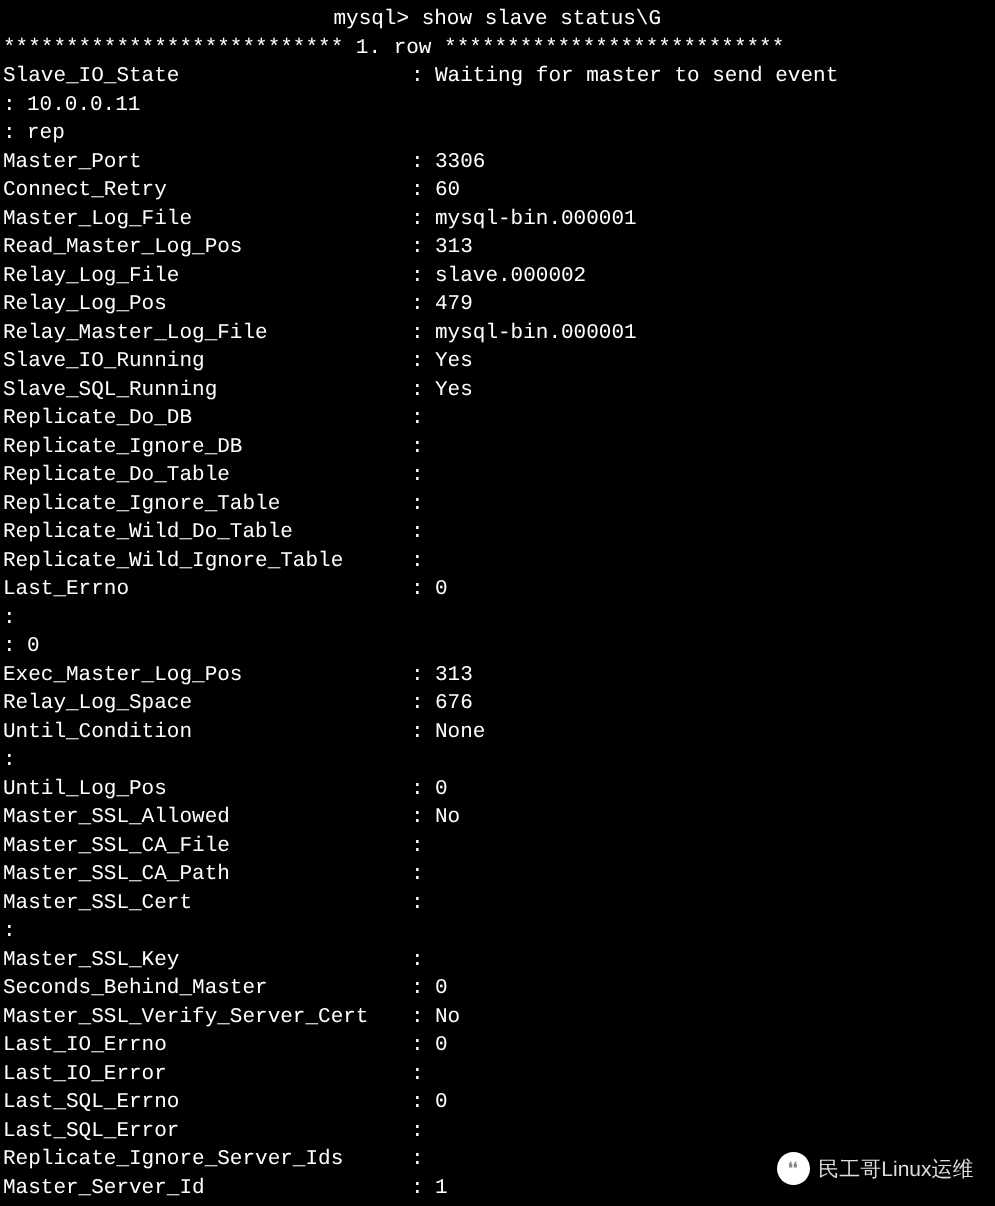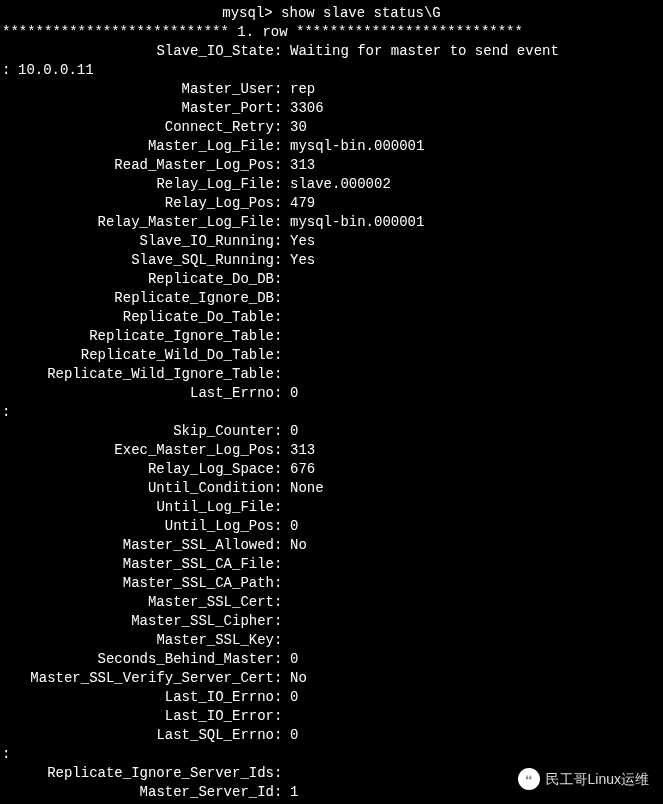--- a/index.html
+++ b/index.html
@@ -25,21 +25,21 @@
     }
     .row-header {
       white-space: pre;
     }
     .status-row {
       display: flex;
       white-space: pre;
     }
     .status-key {
       width: 272px;
-      text-align: right;
+      text-align: left;
       padding-right: 0;
     }
     .status-sep {
       width: 16px;
       text-align: left;
     }
     .status-val {
       text-align: center;
     }
     .watermark {
@@ -67,56 +67,56 @@
     }
   </style>
 </head>
 <body>
 
 <div class="prompt-line">mysql&gt; show slave status\G</div>
 <div class="row-header">*************************** 1. row ***************************</div>
 <div id="status-container">
     <div class="status-row"><span class="status-key">Slave_IO_State</span><span class="status-sep">: </span><span class="status-val">Waiting for master to send event</span></div>
     <div class="status-row"><span class="status-sep">: </span><span class="status-val">10.0.0.11</span></div>
-    <div class="status-row"><span class="status-key">Master_User</span><span class="status-sep">: </span><span class="status-val">rep</span></div>
+    <div class="status-row"><span class="status-sep">: </span><span class="status-val">rep</span></div>
     <div class="status-row"><span class="status-key">Master_Port</span><span class="status-sep">: </span><span class="status-val">3306</span></div>
-    <div class="status-row"><span class="status-key">Connect_Retry</span><span class="status-sep">: </span><span class="status-val">30</span></div>
+    <div class="status-row"><span class="status-key">Connect_Retry</span><span class="status-sep">: </span><span class="status-val">60</span></div>
     <div class="status-row"><span class="status-key">Master_Log_File</span><span class="status-sep">: </span><span class="status-val">mysql-bin.000001</span></div>
     <div class="status-row"><span class="status-key">Read_Master_Log_Pos</span><span class="status-sep">: </span><span class="status-val">313</span></div>
     <div class="status-row"><span class="status-key">Relay_Log_File</span><span class="status-sep">: </span><span class="status-val">slave.000002</span></div>
     <div class="status-row"><span class="status-key">Relay_Log_Pos</span><span class="status-sep">: </span><span class="status-val">479</span></div>
     <div class="status-row"><span class="status-key">Relay_Master_Log_File</span><span class="status-sep">: </span><span class="status-val">mysql-bin.000001</span></div>
     <div class="status-row"><span class="status-key">Slave_IO_Running</span><span class="status-sep">: </span><span class="status-val">Yes</span></div>
     <div class="status-row"><span class="status-key">Slave_SQL_Running</span><span class="status-sep">: </span><span class="status-val">Yes</span></div>
     <div class="status-row"><span class="status-key">Replicate_Do_DB</span><span class="status-sep">: </span><span class="status-val"></span></div>
     <div class="status-row"><span class="status-key">Replicate_Ignore_DB</span><span class="status-sep">: </span><span class="status-val"></span></div>
     <div class="status-row"><span class="status-key">Replicate_Do_Table</span><span class="status-sep">: </span><span class="status-val"></span></div>
     <div class="status-row"><span class="status-key">Replicate_Ignore_Table</span><span class="status-sep">: </span><span class="status-val"></span></div>
     <div class="status-row"><span class="status-key">Replicate_Wild_Do_Table</span><span class="status-sep">: </span><span class="status-val"></span></div>
     <div class="status-row"><span class="status-key">Replicate_Wild_Ignore_Table</span><span class="status-sep">: </span><span class="status-val"></span></div>
     <div class="status-row"><span class="status-key">Last_Errno</span><span class="status-sep">: </span><span class="status-val">0</span></div>
     <div class="status-row"><span class="status-sep">: </span><span class="status-val"></span></div>
-    <div class="status-row"><span class="status-key">Skip_Counter</span><span class="status-sep">: </span><span class="status-val">0</span></div>
+    <div class="status-row"><span class="status-sep">: </span><span class="status-val">0</span></div>
     <div class="status-row"><span class="status-key">Exec_Master_Log_Pos</span><span class="status-sep">: </span><span class="status-val">313</span></div>
     <div class="status-row"><span class="status-key">Relay_Log_Space</span><span class="status-sep">: </span><span class="status-val">676</span></div>
     <div class="status-row"><span class="status-key">Until_Condition</span><span class="status-sep">: </span><span class="status-val">None</span></div>
-    <div class="status-row"><span class="status-key">Until_Log_File</span><span class="status-sep">: </span><span class="status-val"></span></div>
+    <div class="status-row"><span class="status-sep">: </span><span class="status-val"></span></div>
     <div class="status-row"><span class="status-key">Until_Log_Pos</span><span class="status-sep">: </span><span class="status-val">0</span></div>
     <div class="status-row"><span class="status-key">Master_SSL_Allowed</span><span class="status-sep">: </span><span class="status-val">No</span></div>
     <div class="status-row"><span class="status-key">Master_SSL_CA_File</span><span class="status-sep">: </span><span class="status-val"></span></div>
     <div class="status-row"><span class="status-key">Master_SSL_CA_Path</span><span class="status-sep">: </span><span class="status-val"></span></div>
     <div class="status-row"><span class="status-key">Master_SSL_Cert</span><span class="status-sep">: </span><span class="status-val"></span></div>
-    <div class="status-row"><span class="status-key">Master_SSL_Cipher</span><span class="status-sep">: </span><span class="status-val"></span></div>
+    <div class="status-row"><span class="status-sep">: </span><span class="status-val"></span></div>
     <div class="status-row"><span class="status-key">Master_SSL_Key</span><span class="status-sep">: </span><span class="status-val"></span></div>
     <div class="status-row"><span class="status-key">Seconds_Behind_Master</span><span class="status-sep">: </span><span class="status-val">0</span></div>
     <div class="status-row"><span class="status-key">Master_SSL_Verify_Server_Cert</span><span class="status-sep">: </span><span class="status-val">No</span></div>
     <div class="status-row"><span class="status-key">Last_IO_Errno</span><span class="status-sep">: </span><span class="status-val">0</span></div>
     <div class="status-row"><span class="status-key">Last_IO_Error</span><span class="status-sep">: </span><span class="status-val"></span></div>
     <div class="status-row"><span class="status-key">Last_SQL_Errno</span><span class="status-sep">: </span><span class="status-val">0</span></div>
-    <div class="status-row"><span class="status-sep">: </span><span class="status-val"></span></div>
+    <div class="status-row"><span class="status-key">Last_SQL_Error</span><span class="status-sep">: </span><span class="status-val"></span></div>
     <div class="status-row"><span class="status-key">Replicate_Ignore_Server_Ids</span><span class="status-sep">: </span><span class="status-val"></span></div>
     <div class="status-row"><span class="status-key">Master_Server_Id</span><span class="status-sep">: </span><span class="status-val">1</span></div>
   </div>
 
 <div class="watermark">
   <span class="wm-icon">❛❛</span>
   <span>民工哥Linux运维</span>
 </div>
 
 </body></html>

